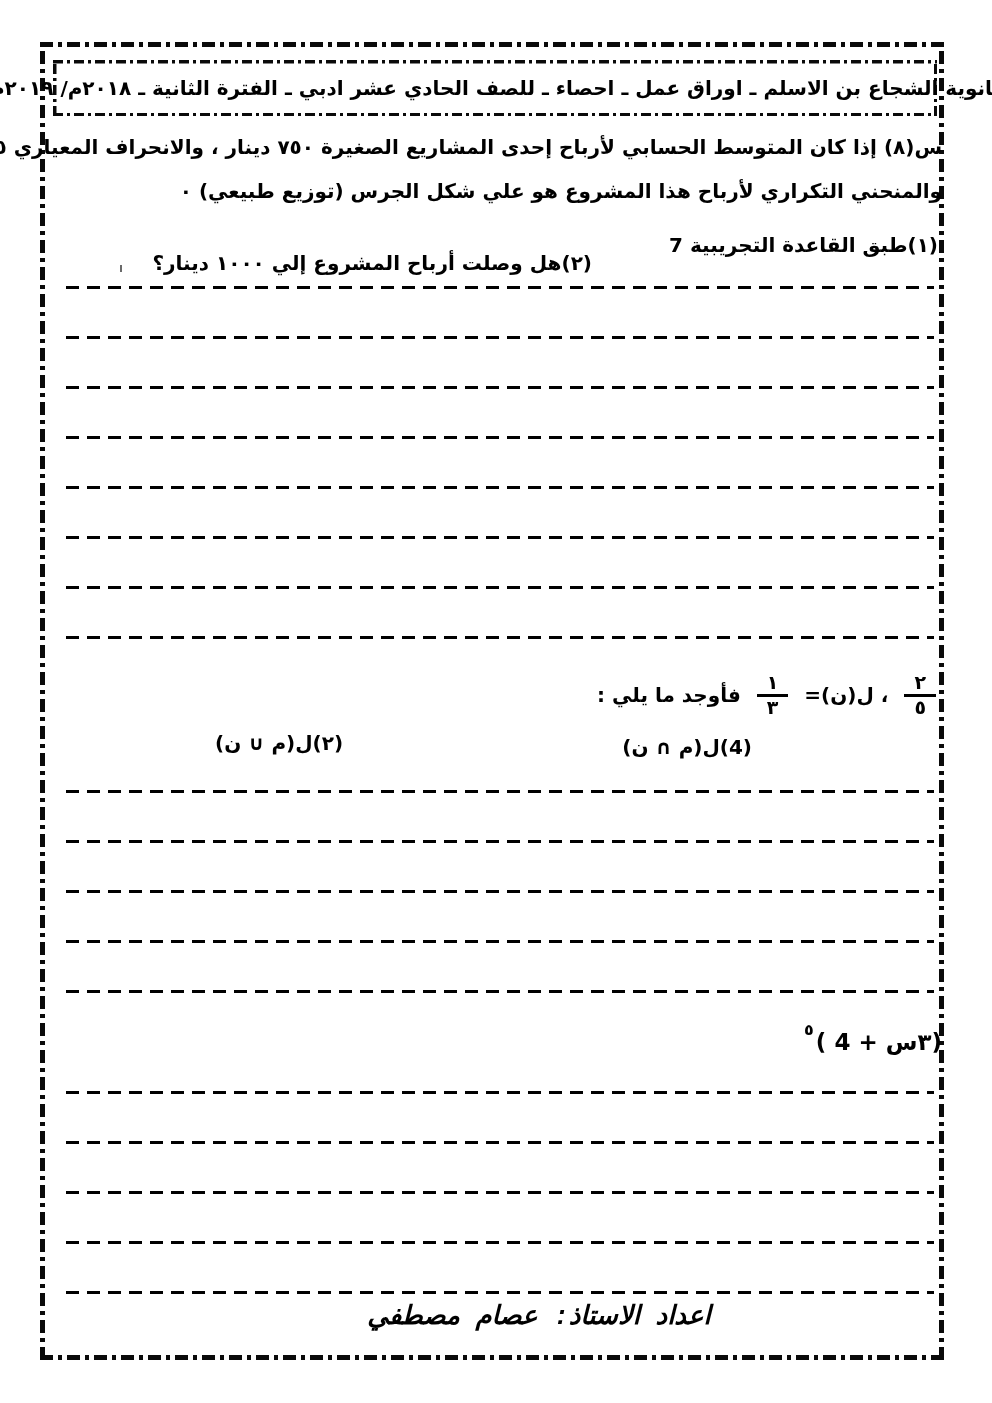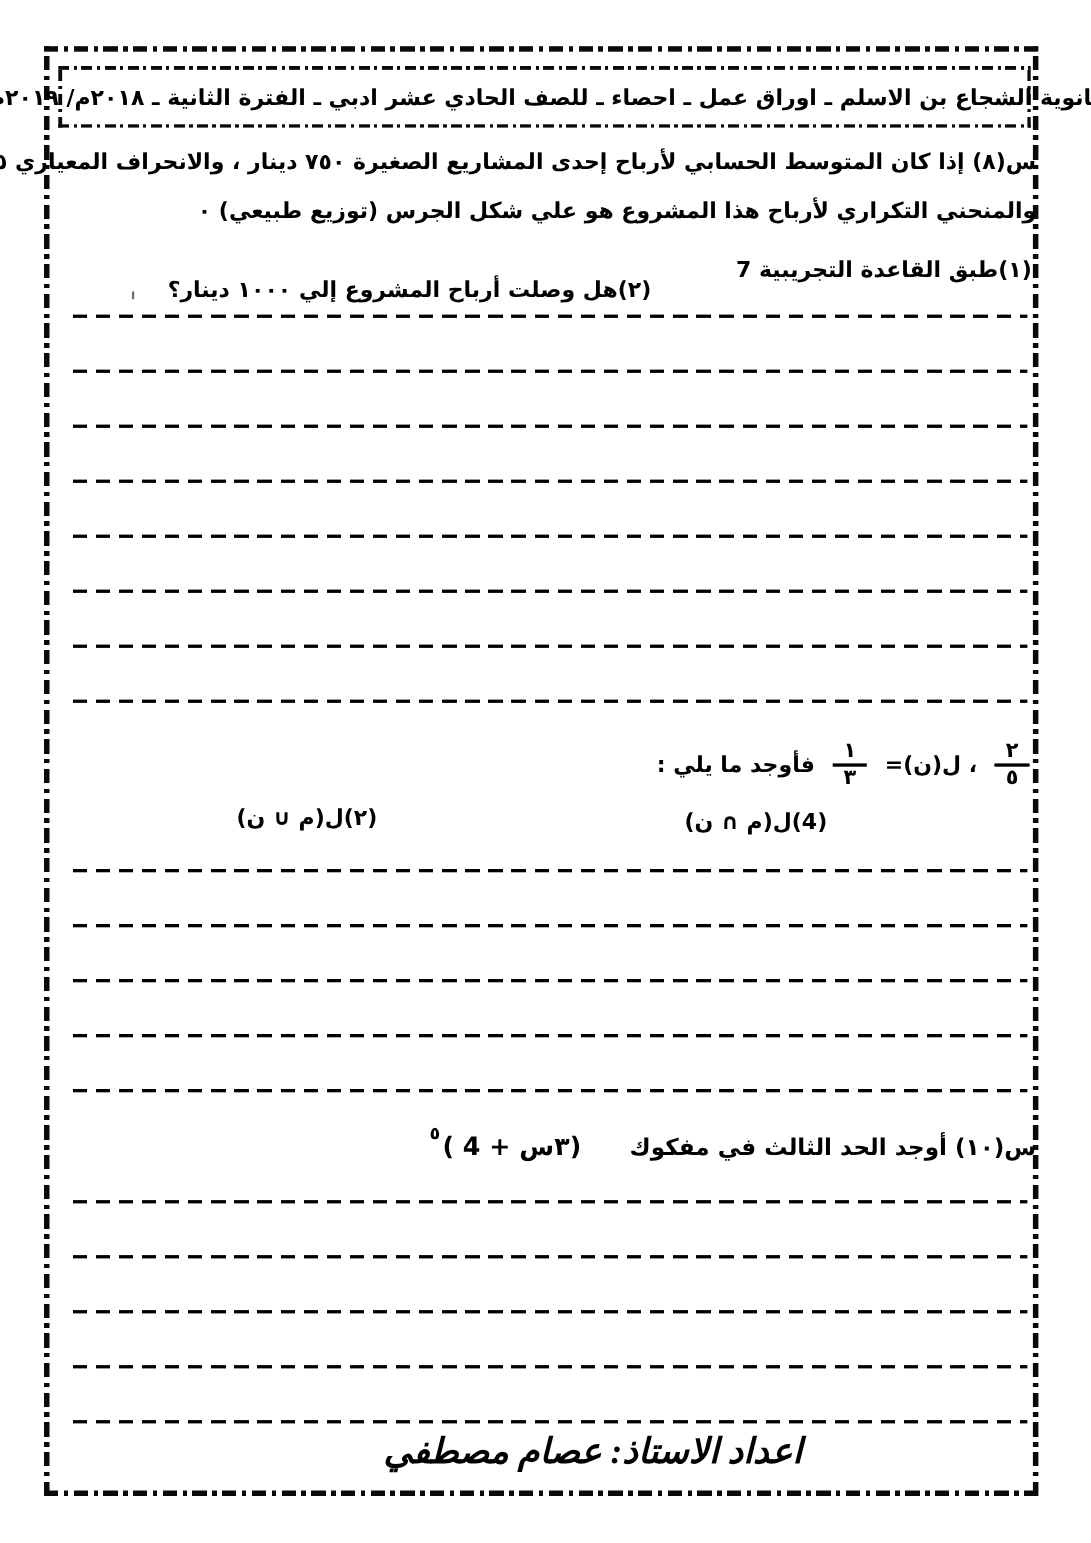--- a/index.html
+++ b/index.html
@@ -56,22 +56,22 @@
     height:3px;margin-bottom:47px;
     background:repeating-linear-gradient(90deg,#000 0 13px,transparent 13px 21px);
   }
   .al-q8{top:286px;}
   .al-q9{top:790px;}
   .al-q10{top:1091px;}
   
   .tick{position:absolute;left:120px;top:265px;width:2px;height:7px;background:#6a6a6a;font-size:0;}
   .footer{
     position:absolute;left:126px;right:40px;top:1300px;text-align:center;
-    font-size:32px;font-weight:bold;font-style:italic;
-    font-family:Liberation Serif, serif;
+    font-size:26px;font-weight:bold;font-style:italic;
+    font-family:Liberation Mono, monospace;
   }
 </style>
 </head>
 <body>
 
 <div class="frame"></div>
 
 <div class="header-box">
   <div class="header-text">ثانوية الشجاع بن الاسلم ـ اوراق عمل ـ احصاء ـ للصف الحادي عشر ادبي ـ الفترة الثانية ـ ٢٠١٨م/ ٢٠١٩م</div>
 </div>
@@ -111,21 +111,20 @@
 
 <div class="answer-lines al-q9">
     <div class="dashline"></div>
     <div class="dashline"></div>
     <div class="dashline"></div>
     <div class="dashline"></div>
     <div class="dashline"></div>
   </div>
 
 <div class="q10-row">
-  <span class="txt">س(١٠) أوجد الحد الثالث في مفكوك</span>
   <span class="q10-expr"><span>(٣س + 4 )</span><sup>٥</sup></span>
 </div>
 
 <div class="answer-lines al-q10">
     <div class="dashline"></div>
     <div class="dashline"></div>
     <div class="dashline"></div>
     <div class="dashline"></div>
     <div class="dashline"></div>
   </div>

